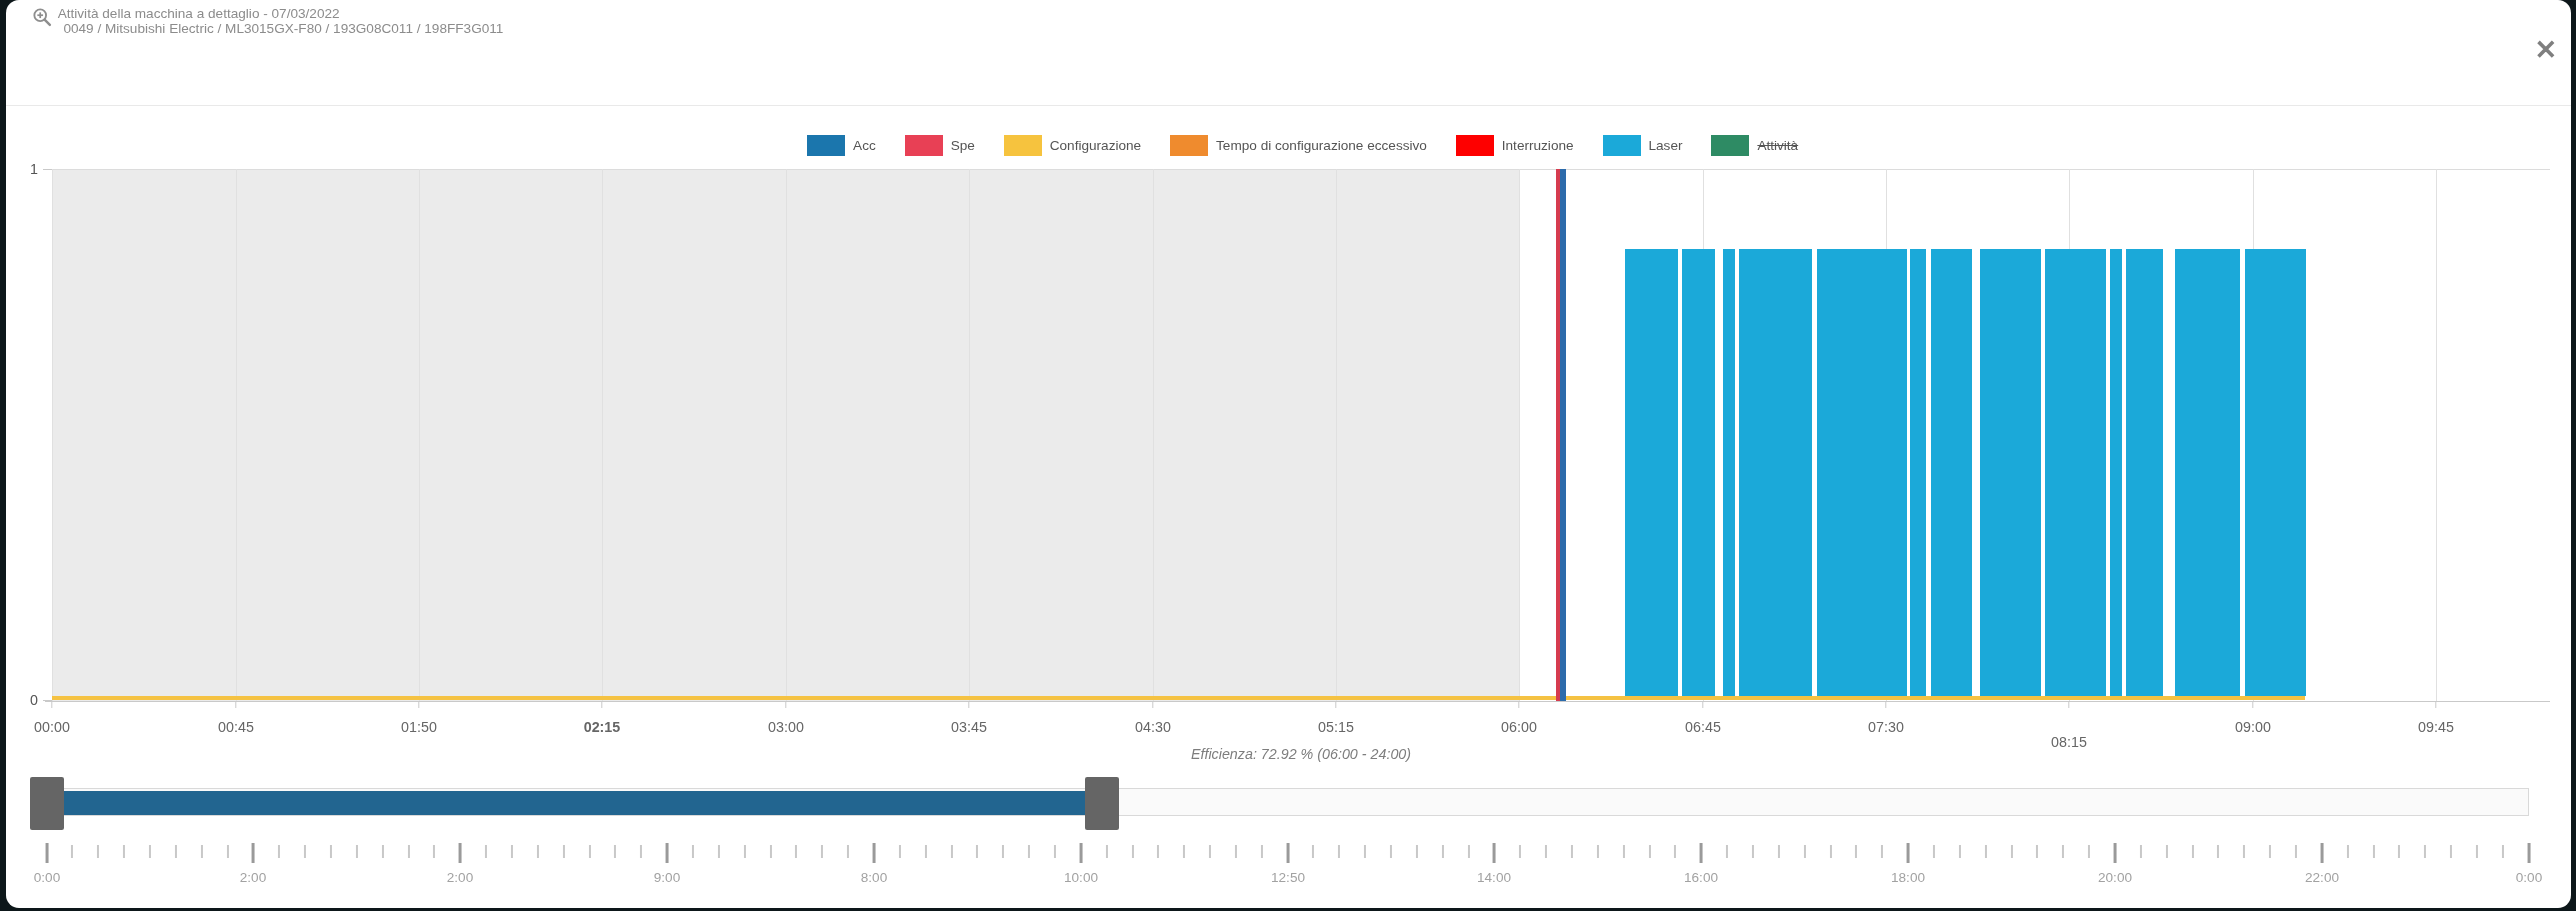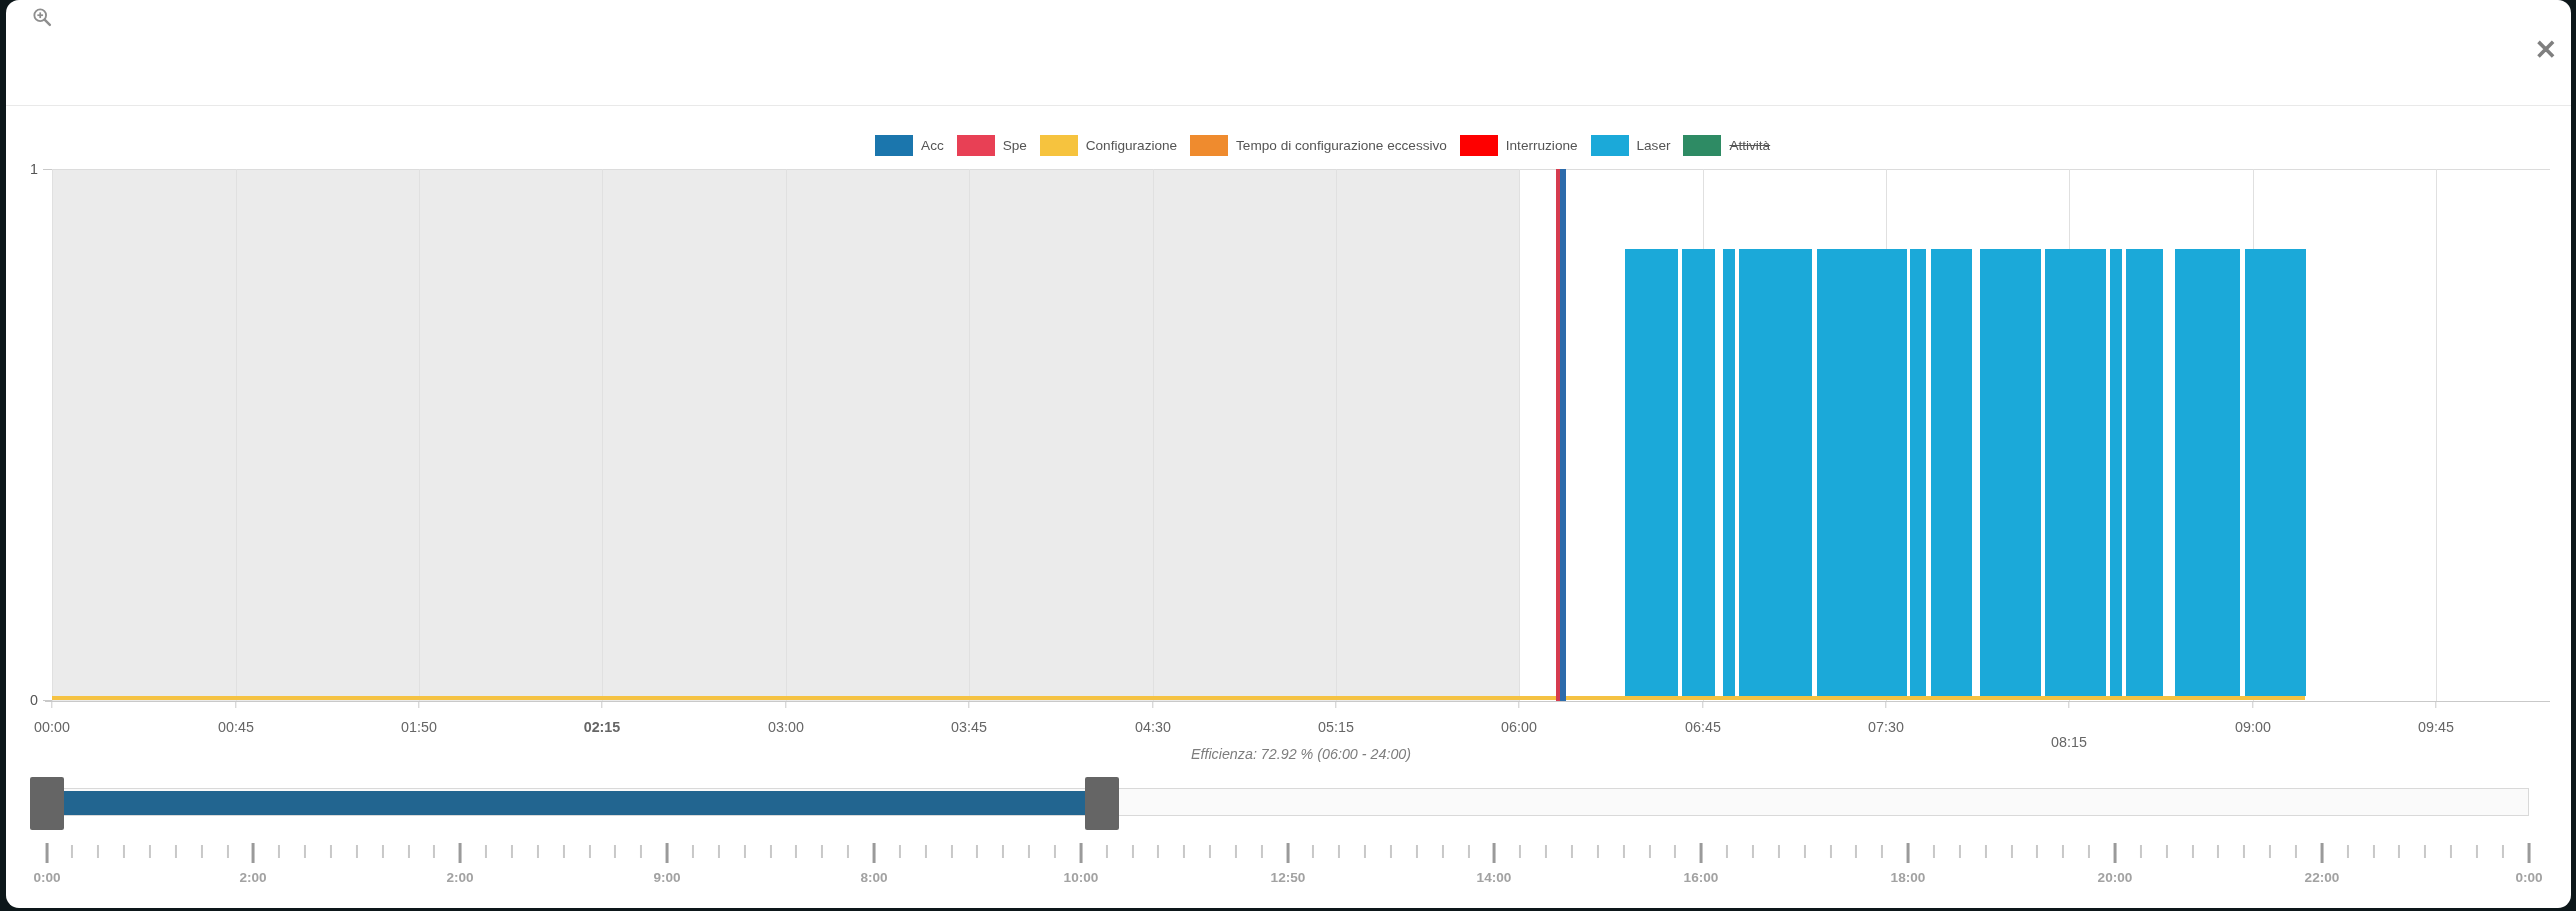--- a/index.html
+++ b/index.html
@@ -8,22 +8,22 @@
   .panel{position:absolute;left:5.7px;top:0;width:2565px;height:908px;background:#ffffff;
          border-radius:13px;}
   
   .hdr-icon{position:absolute;left:26px;top:7.2px;width:20px;height:20px;}
   .titles{position:absolute;left:52px;top:5.7px;color:#8c8c8c;font-size:13.6px;line-height:15.8px;}
   .subtitle{margin-left:5.7px;}
   .close-btn{position:absolute;left:2523px;top:33px;width:34px;height:34px;color:#7f7f7f;
              font-size:27px;font-weight:700;text-align:center;line-height:34px;cursor:pointer;}
   .divider{position:absolute;left:0;top:105px;width:100%;height:1.4px;background:#e9e9e9;}
   
-  .legend{position:absolute;left:68px;top:135px;width:2498px;display:flex;justify-content:center;
-          align-items:center;gap:13px;}
+  .legend{position:absolute;left:48px;top:135px;width:2498px;display:flex;justify-content:center;
+          align-items:center;gap:29px;}
   .legend-item{display:flex;align-items:center;gap:7.9px;cursor:pointer;}
   .legend-swatch{display:inline-block;width:38px;height:21px;}
   .legend-label{font-size:13.6px;color:#555555;white-space:nowrap;}
   .struck{text-decoration:line-through;}
   
   #chart{position:absolute;left:0;top:0;width:2576px;height:911px;pointer-events:none;}
   #chart div{position:absolute;}
   .region{z-index:1;}
   .hgrid{background:#dcdcdc;z-index:2;}
   .vgrid{background:#e0e0e0;z-index:2;}
@@ -35,35 +35,39 @@
   .ytick{background:#c9c9c9;z-index:5;}
   .annot{font-size:14.3px;font-style:italic;color:#7d7d7d;transform:translateX(-50%);z-index:6;white-space:nowrap;}
   
   #slider{position:absolute;left:0;top:0;width:2576px;height:911px;pointer-events:none;}
   #slider div{position:absolute;}
   .track{background:#fafafa;border:1.4px solid #d9d9d9;box-sizing:border-box;z-index:1;}
   .sel{z-index:2;}
   .handle{z-index:3;border-radius:2.1px;cursor:ew-resize;pointer-events:auto;}
   .tick-minor{width:2.1px;height:13px;background:#c8c8c8;transform:translateX(-50%);}
   .tick-major{width:2.9px;height:20px;background:#9a9a9a;transform:translateX(-50%);}
-  .rlabel{font-size:13.6px;color:#a2a2a2;transform:translateX(-50%);white-space:nowrap;font-weight:bold;}
+  .rlabel{font-size:13.6px;color:#a2a2a2;transform:translateX(-50%);white-space:nowrap;}
 </style>
 </head>
 <body>
 
 <div class="stage">
   <div class="panel">
 
     <svg class="hdr-icon" viewBox="0 0 28 28">
       <circle cx="11.5" cy="11.5" r="8.2" fill="none" stroke="#8e8e8e" stroke-width="2.6"></circle>
       <line x1="7.5" y1="11.5" x2="15.5" y2="11.5" stroke="#8e8e8e" stroke-width="2.4"></line>
       <line x1="11.5" y1="7.5" x2="11.5" y2="15.5" stroke="#8e8e8e" stroke-width="2.4"></line>
       <line x1="17.6" y1="17.6" x2="25" y2="25" stroke="#8e8e8e" stroke-width="3.4" stroke-linecap="round"></line>
     </svg>
 
+    <div class="titles">
+      <div>Attività della macchina a dettaglio - 07/03/2022</div>
+      <div class="subtitle">0049 / Mitsubishi Electric / ML3015GX-F80 / 193G08C011 / 198FF3G011</div>
+    </div>
 
     <div class="close-btn">✕</div>
 
     <div class="divider"></div>
 
     <div class="legend" id="legend">
         <div class="legend-item">
           <span class="legend-swatch" style="background: rgb(27, 118, 173);"></span>
           <span class="legend-label">Acc</span>
         </div>

